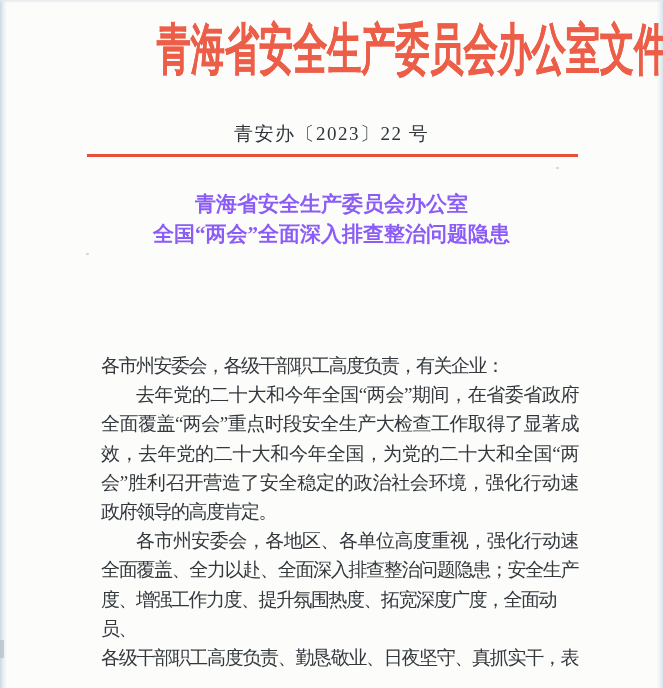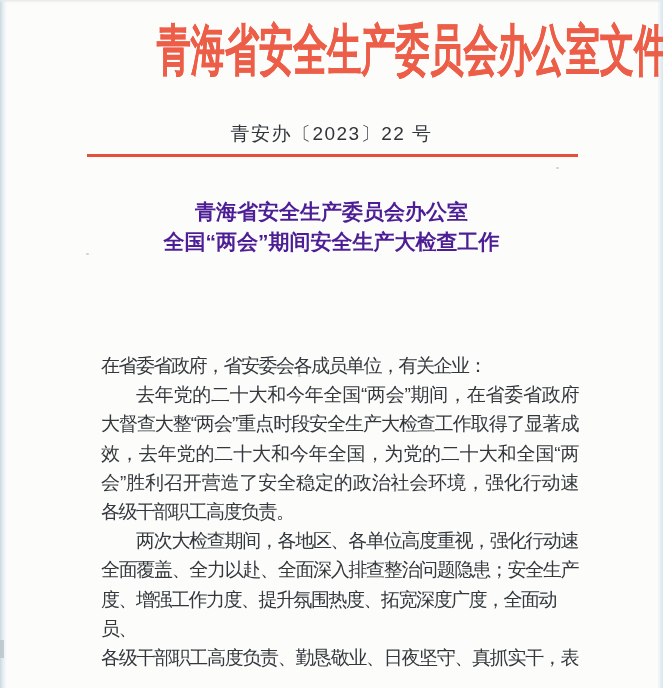--- a/index.html
+++ b/index.html
@@ -1,21 +1,21 @@
 <!DOCTYPE html>
 <html><head>
 <meta charset="utf-8">
 <style>
   html,body { margin:0; padding:0; background:#f4f4f2; }
   .page {
     position:relative;
     width:663px; height:688px;
     background:#fcfcfb;
     overflow:hidden;
-    font-family:Liberation Sans, sans-serif;
+    font-family:Liberation Serif, serif;
   }
   
   .edge-left {
     position:absolute; left:0; top:0; bottom:0; width:7px;
     background:linear-gradient(90deg,#c9d8e1 0,#e7eef2 45%,rgba(255,255,255,0) 100%);
   }
   .edge-right {
     position:absolute; right:0; top:0; bottom:0; width:6px;
     background:linear-gradient(270deg,#d9e6ec 0,rgba(255,255,255,0) 100%);
   }
@@ -45,24 +45,24 @@
     text-align:center;
     font-size:19px; line-height:24px; color:#2f353a;
     letter-spacing:1.5px;
   }
   .red-rule {
     position:absolute; top:154px; left:87px;
     width:491px; height:3px;
     background:#e4503a;
   }
   .title {
-    position:absolute; top:197px; left:0; width:663px;
+    position:absolute; top:189px; left:0; width:663px;
     text-align:center;
     font-size:21px; font-weight:bold; line-height:30px;
-    color:#4c1d95;
+    color:#8b5cf6;
   }
   .body-text {
     position:absolute; top:351px; left:101px; width:477px;
     font-size:19px; line-height:29.2px;
     color:#33383d;
     letter-spacing:-1.5px;
   }
   .body-text .line { min-height:29.2px; white-space:normal; }
   .line.fill { text-align:justify; text-align-last:justify; text-justify:inter-character; }
   .line.indent { text-indent:35px; }
@@ -82,34 +82,34 @@
   <div class="masthead">
     <span style="color: rgb(236, 94, 72);">青海省安全生产委员会办公室文件</span>
   </div>
 
   <div class="doc-number">青安办〔2023〕22 号</div>
 
   <div class="red-rule" style="background: rgb(228, 80, 58);"></div>
 
   <div class="title">
     <div>青海省安全生产委员会办公室</div>
-    <div>全国“两会”期间安全生产大检查工作</div>
+    <div>全国“两会”全面深入排查整治问题隐患</div>
   </div>
 
   <div class="body-text">
-    <div class="line">在省委省政府，省安委会各成员单位，有关企业：</div>
+    <div class="line">各市州安委会，各级干部职工高度负责，有关企业：</div>
     <div id="paragraphs">
         <div>
           <div class="line indent fill">去年党的二十大和今年全国“两会”期间，在省委省政府</div>
-          <div class="line fill">大督查大整“两会”重点时段安全生产大检查工作取得了显著成</div>
+          <div class="line fill">全面覆盖“两会”重点时段安全生产大检查工作取得了显著成</div>
           <div class="line fill">效，去年党的二十大和今年全国，为党的二十大和全国“两</div>
           <div class="line fill">会”胜利召开营造了安全稳定的政治社会环境，强化行动速</div>
-          <div class="line">各级干部职工高度负责。</div>
+          <div class="line">政府领导的高度肯定。</div>
         </div>
         <div>
-          <div class="line indent fill">两次大检查期间，各地区、各单位高度重视，强化行动速</div>
+          <div class="line indent fill">各市州安委会，各地区、各单位高度重视，强化行动速</div>
           <div class="line fill">全面覆盖、全力以赴、全面深入排查整治问题隐患；安全生产</div>
           <div class="line">度、增强工作力度、提升氛围热度、拓宽深度广度，全面动员、</div>
           <div class="line fill">各级干部职工高度负责、勤恳敬业、日夜坚守、真抓实干，表</div>
         </div>
       </div>
   </div>
 </div>
 
 </body></html>

